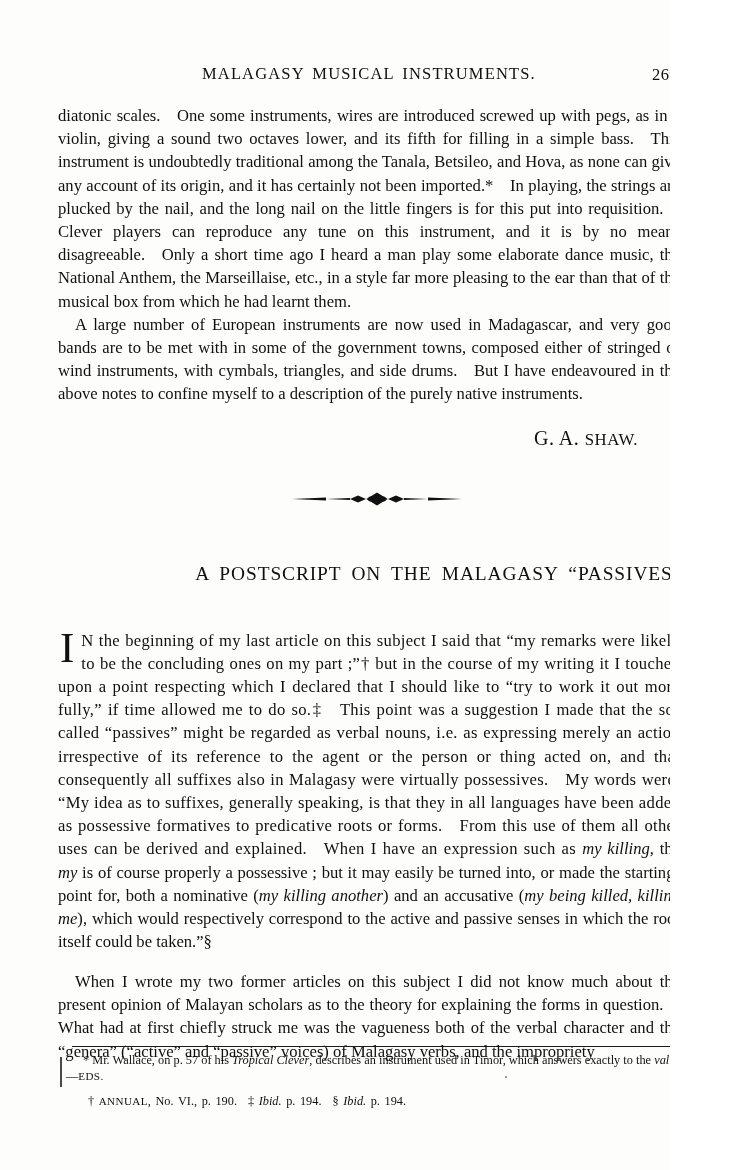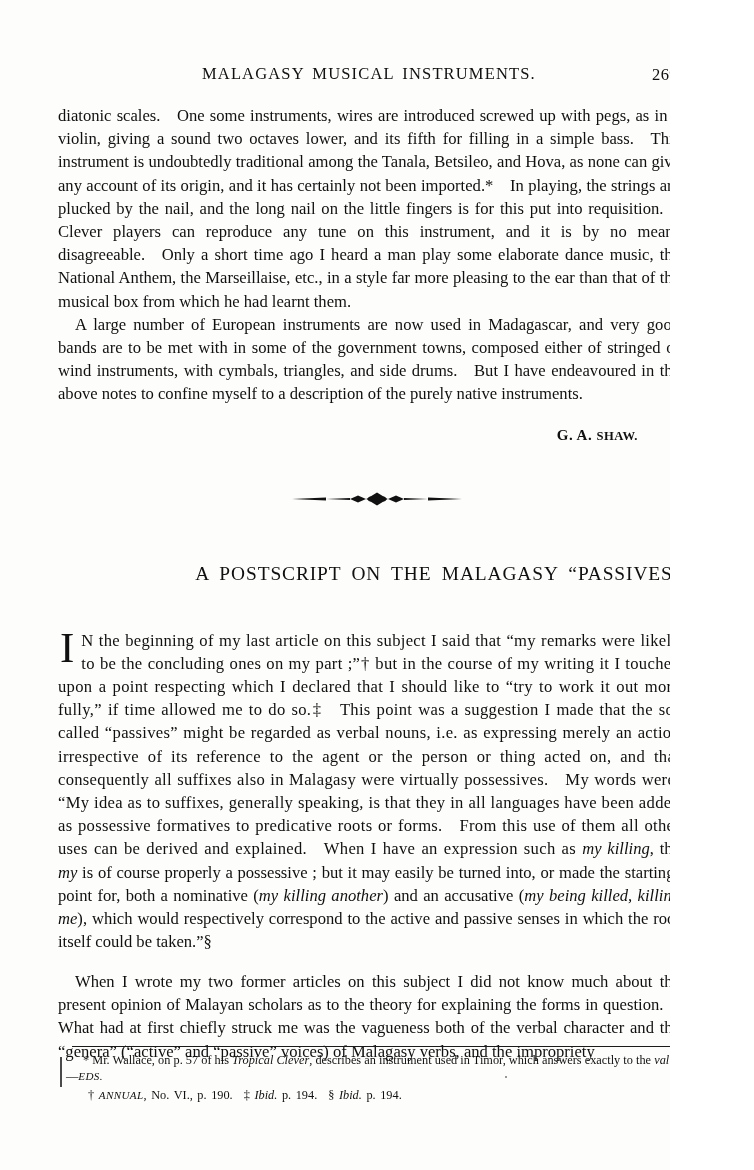--- a/index.html
+++ b/index.html
@@ -57,26 +57,25 @@
     line-height: 23.2px;
     text-align: justify;
     text-justify: inter-word;
     margin: 0;
     hyphens: manual;
   }
   .para.indent { text-indent: 17px; }
   .para + .para { margin-top: 0; }
 
   .signature {
-    font-size: 15px;
+    font-size: 20px;
     text-align: right;
     margin-top: 21px;
     padding-right: 42px;
     letter-spacing: 0.5px;
-    font-weight: bold;
   }
   .sc {
     font-size: 0.84em;
     letter-spacing: 0.5px;
   }
 
   
   .ornament {
     position: absolute;
     left: 0;
@@ -137,27 +136,26 @@
     margin: 0 0 5px 6px;
   }
   .fn-line {
     font-size: 12.3px;
     line-height: 16.4px;
     text-align: justify;
   }
   .fn-first { text-indent: 17px; }
   .fn-second {
     text-indent: 22px;
-    margin-top: 2px;
+    margin-top: 8px;
     word-spacing: 1.5px;
   }
   .fn-sc {
     font-size: 0.9em;
     letter-spacing: 0.4px;
-    font-style: italic;
   }
   .fn-gap { display: inline-block; width: 11px; }
 
   
   .gutter-mark {
     position: absolute;
     left: 60px;
     top: 1057px;
     width: 2px;
     height: 30px;

